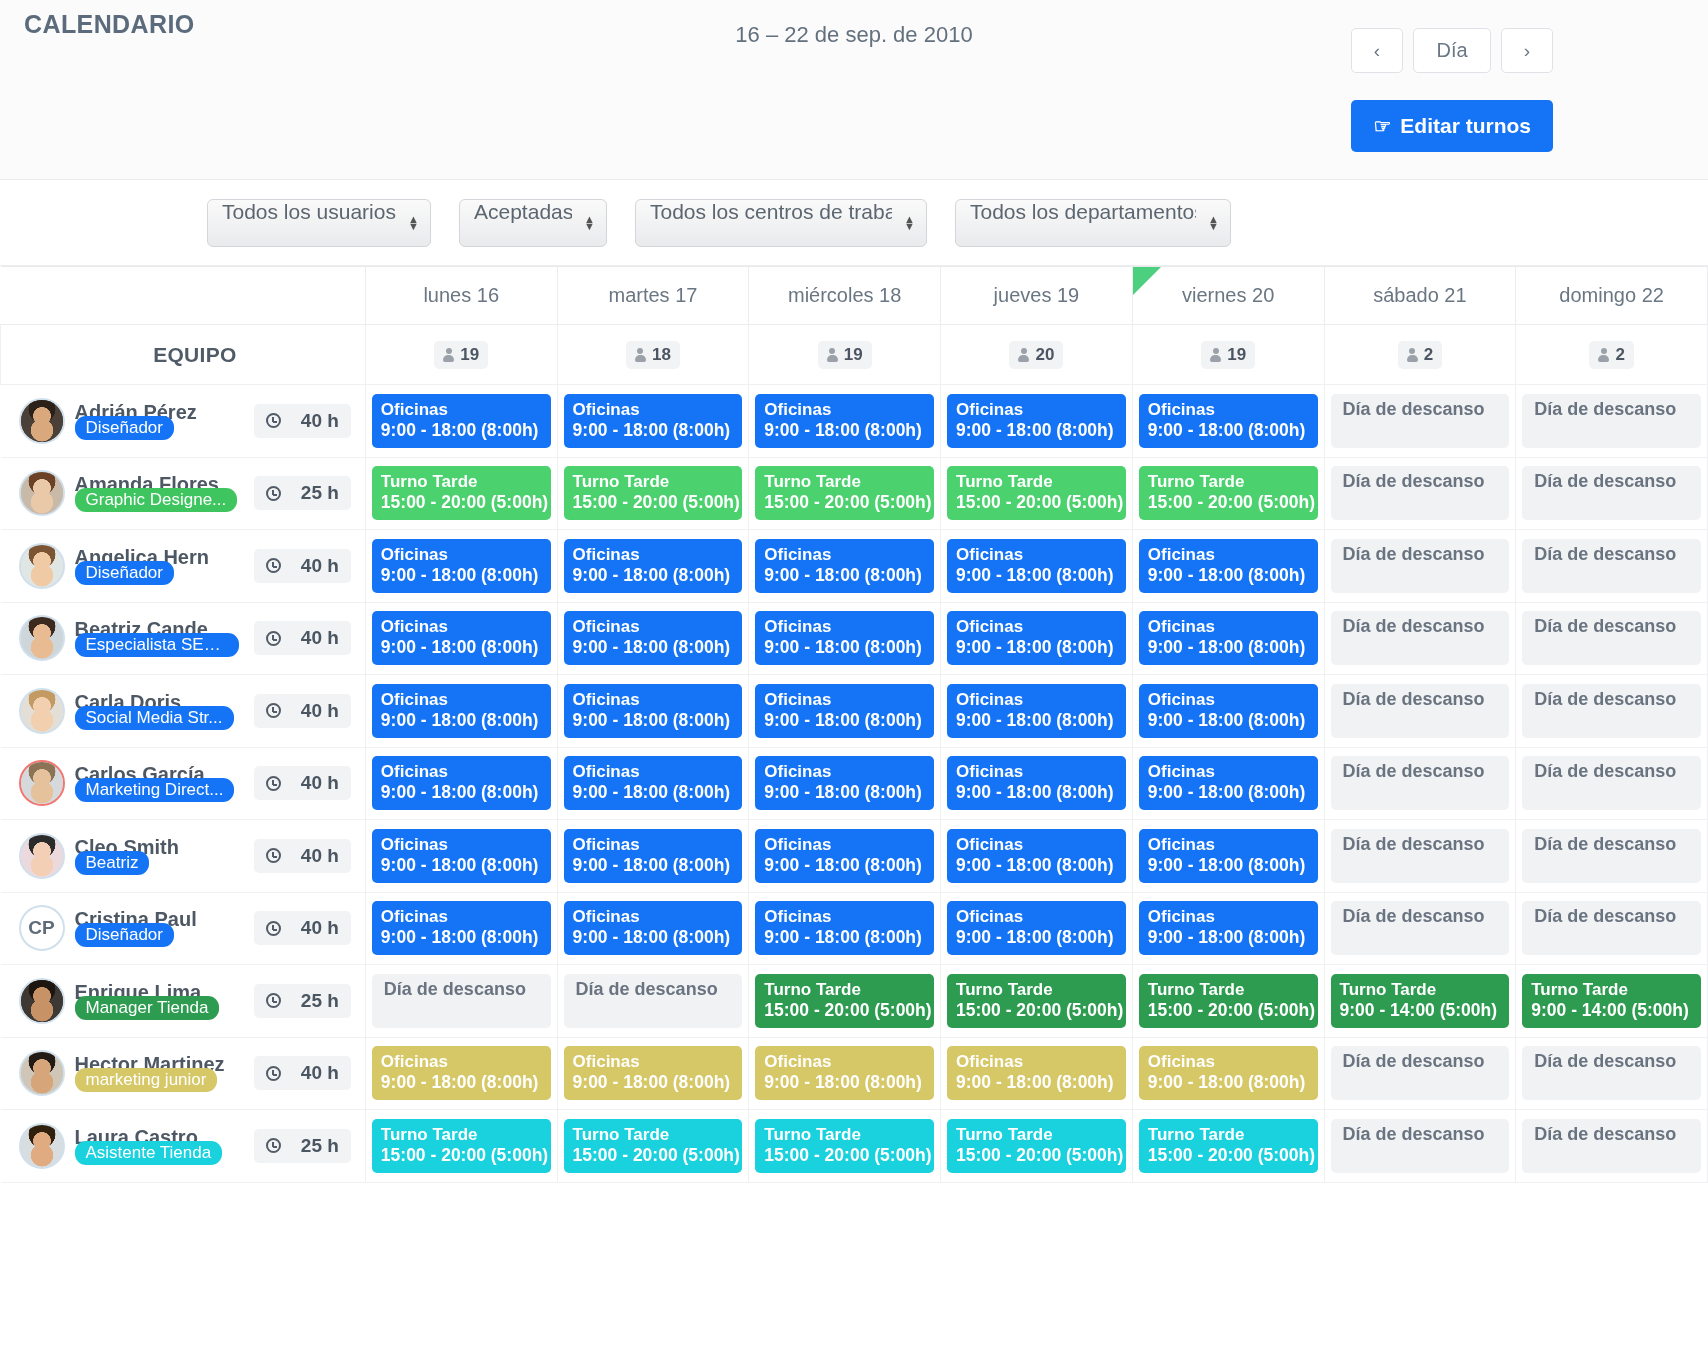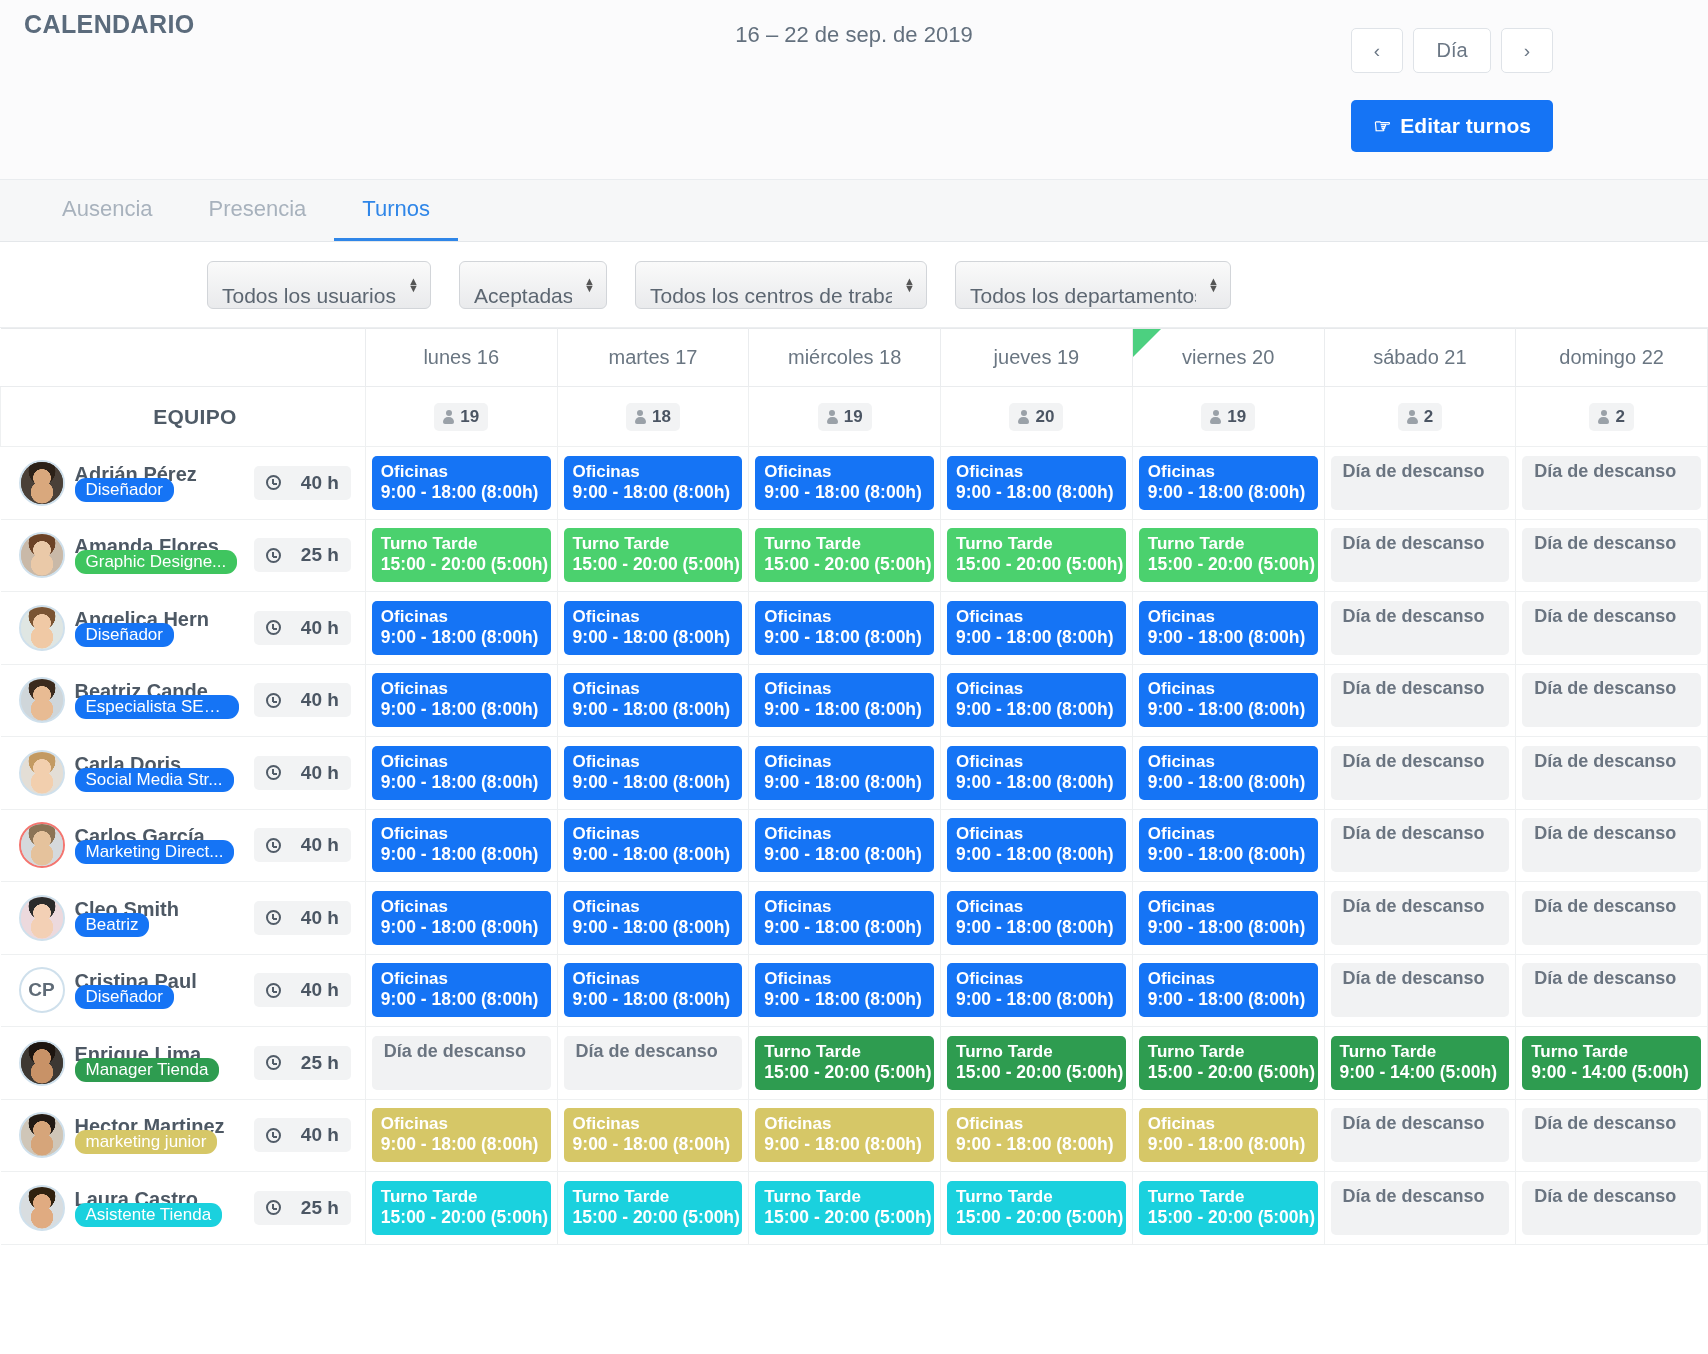--- a/index.html
+++ b/index.html
@@ -63,21 +63,21 @@
     height: 86px; background: #fff;
     display: flex; align-items: center; gap: 28px;
     padding-left: 207px;
     border-bottom: 1px solid #eceef0;
   }
   .sel {
     position: relative;
     height: 48px;
     background: linear-gradient(#fafafa,#e9eaec);
     border: 1px solid #d2d5d9; border-radius: 6px;
-    display: flex; align-items: flex-end;
+    display: flex; align-items: flex-start;
     padding: 0 34px 0 14px;
     font-size: 21px; color: #5c6671; cursor: pointer;
     white-space: nowrap; overflow: hidden;
   }
   .sel .sel-label { overflow: hidden; text-overflow: clip; }
   .sel .arrows {
     position: absolute; right: 11px; top: 50%; transform: translateY(-50%);
     display: flex; flex-direction: column; line-height: 7px; font-size: 11px; color: #555;
   }
   .sel-users { width: 224px; }
@@ -188,37 +188,32 @@
     height: 54px; display: flex; align-items: flex-start;
   }
 </style>
 </head>
 <body>
 
 <div class="app">
 
   <div class="topbar">
     <div class="cal-title">CALENDARIO</div>
-    <div class="date-range">16 – 22 de sep. de 2019</div>
+    <div class="date-range">16 – 22 de sep. de 2010</div>
     <div class="navgroup">
       <div class="navbtn">‹</div>
       <div class="navbtn wide">Día</div>
       <div class="navbtn">›</div>
     </div>
     <button class="edit-btn">
       <span class="hand-icon">☞</span>
       <span>Editar turnos</span>
     </button>
   </div>
 
-  <div class="tabs">
-    <div class="tab">Ausencia</div>
-    <div class="tab">Presencia</div>
-    <div class="tab active">Turnos</div>
-  </div>
 
   <div class="filters">
     <div class="sel sel-users">
       <span class="sel-label">Todos los usuarios</span>
       <span class="arrows">
           <span>▲</span>
           <span>▼</span>
         </span>
     </div>
     <div class="sel sel-status">

